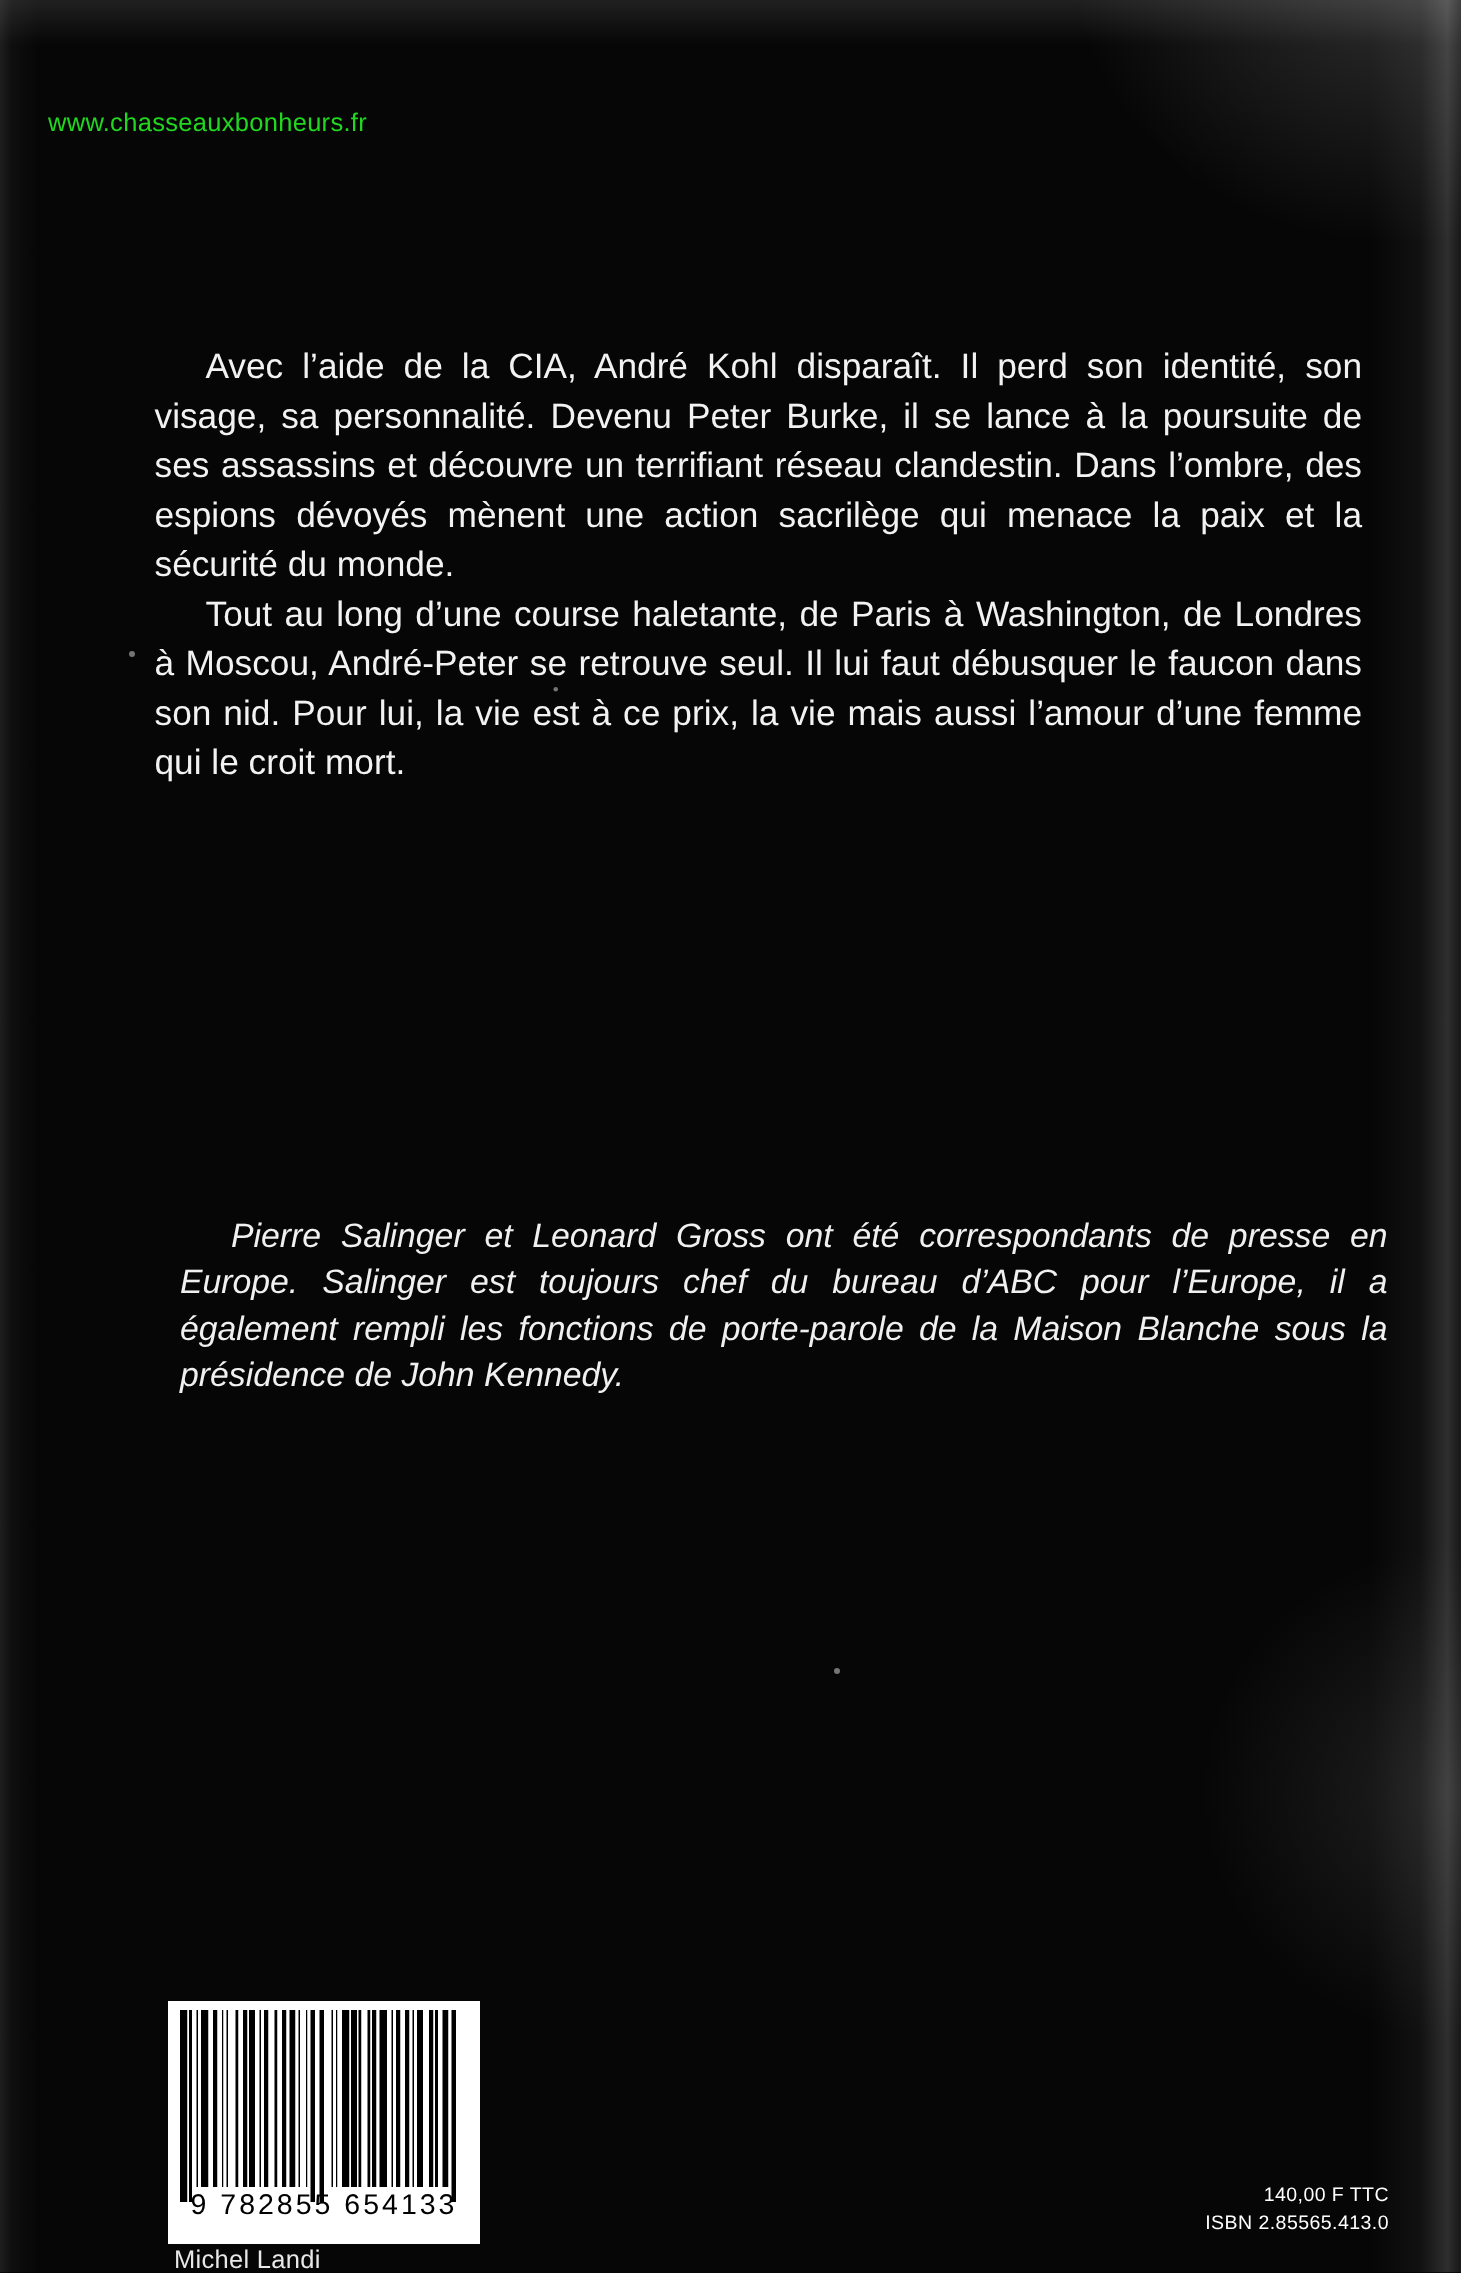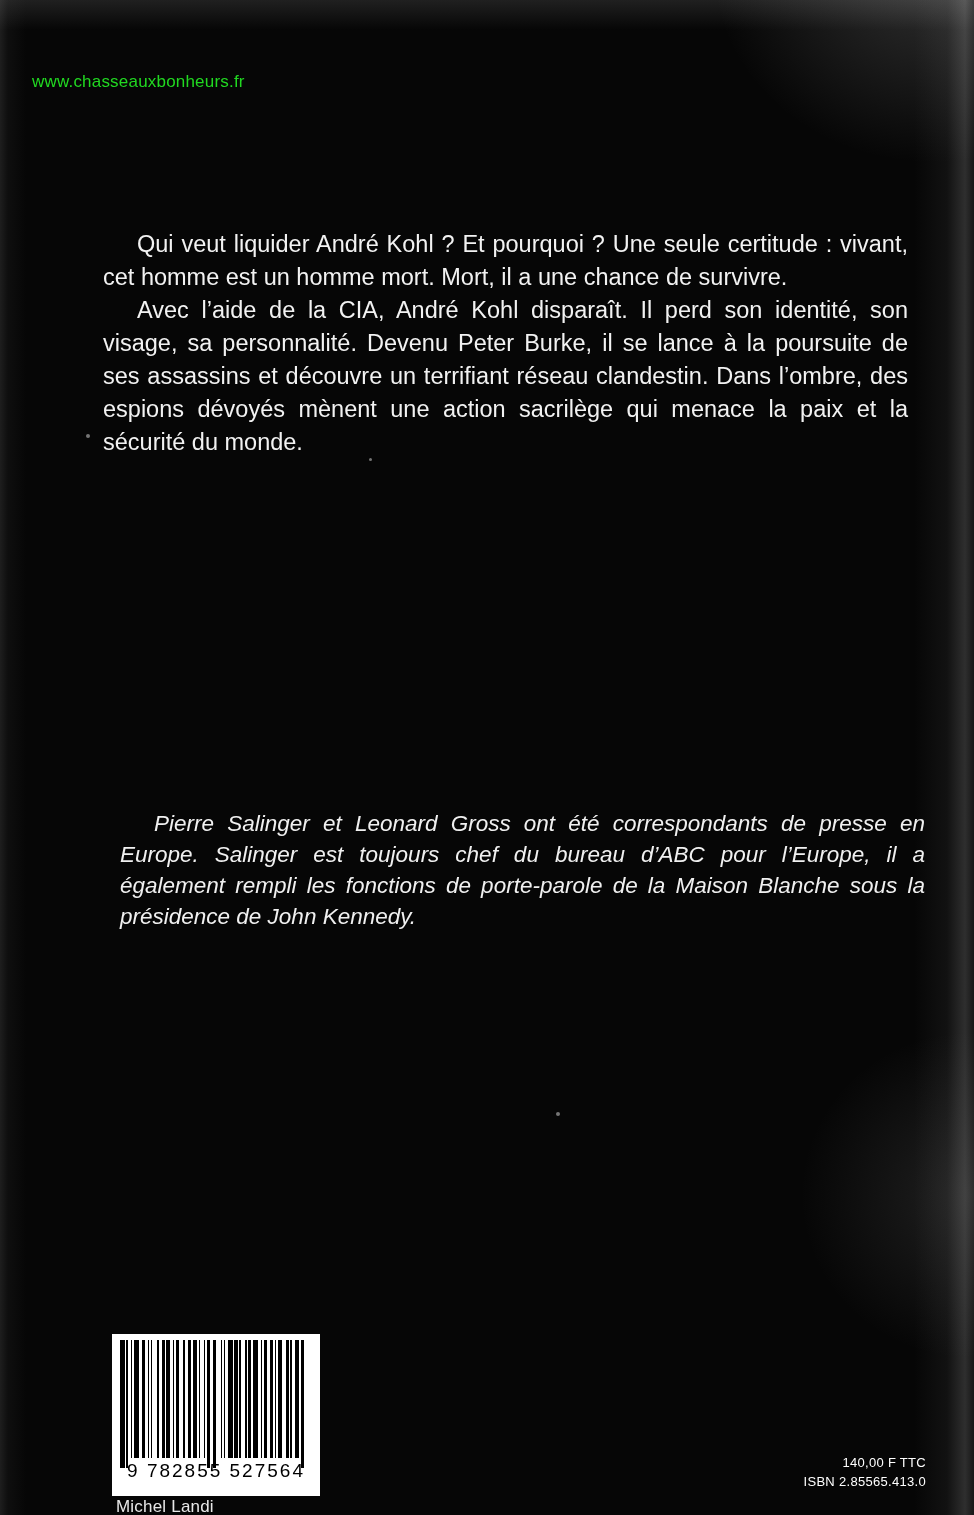--- a/index.html
+++ b/index.html
@@ -182,22 +182,22 @@
   <div class="glow-tr"></div>
   <div class="glow-br"></div>
 
   <div class="speck" style="left:86px; top:434px; width:4px; height:4px;"></div>
   <div class="speck" style="left:369px; top:458px; width:3px; height:3px;"></div>
   <div class="speck" style="left:556px; top:1112px; width:4px; height:4px;"></div>
 
   <div class="watermark">www.chasseauxbonheurs.fr</div>
 
   <div class="blurb">
-    <p>Qui veut liquider André Kohl ? Et pourquoi ? Une seule certitude : vivant, cet homme est un homme mort. Mort, il a une chance de survivre.</p>
     <p>Avec l’aide de la CIA, André Kohl disparaît. Il perd son identité, son visage, sa personnalité. Devenu Peter Burke, il se lance à la poursuite de ses assassins et découvre un terrifiant réseau clandestin. Dans l’ombre, des espions dévoyés mènent une action sacrilège qui menace la paix et la sécurité du monde.</p>
+    <p>Tout au long d’une course haletante, de Paris à Washington, de Londres à Moscou, André-Peter se retrouve seul. Il lui faut débusquer le faucon dans son nid. Pour lui, la vie est à ce prix, la vie mais aussi l’amour d’une femme qui le croit mort.</p>
   </div>
 
   <div class="authors">
     <p>Pierre Salinger et Leonard Gross ont été correspondants de presse en Europe. Salinger est toujours chef du bureau d’ABC pour l’Europe, il a également rempli les fonctions de porte-parole de la Maison Blanche sous la présidence de John Kennedy.</p>
   </div>
 
   <div class="barcode-wrap">
     <div class="bars" id="bars">
         <i style="width: 4.65px; background: rgb(0, 0, 0); margin-bottom: -10px;"></i>
         <i style="width: 1.55px; background: rgb(255, 255, 255); margin-bottom: -10px;"></i>
@@ -265,21 +265,21 @@
         <i style="width: 3.1px; background: rgb(255, 255, 255);"></i>
         <i style="width: 3.1px; background: rgb(0, 0, 0);"></i>
         <i style="width: 1.55px; background: rgb(255, 255, 255);"></i>
         <i style="width: 1.55px; background: rgb(0, 0, 0);"></i>
         <i style="width: 3.1px; background: rgb(255, 255, 255);"></i>
         <i style="width: 4.65px; background: rgb(0, 0, 0);"></i>
         <i style="width: 1.55px; background: rgb(255, 255, 255); margin-bottom: -10px;"></i>
         <i style="width: 3.1px; background: rgb(0, 0, 0); margin-bottom: -10px;"></i>
         <i style="width: 1.55px; background: rgb(255, 255, 255); margin-bottom: -10px;"></i>
       </div>
-    <div class="barcode-digits">9 782855 527564</div>
+    <div class="barcode-digits">9 782855 654133</div>
   </div>
 
   <div class="price-block">
     <div>140,00 F TTC</div>
     <div>ISBN 2.85565.413.0</div>
   </div>
 
   <div class="credit">Michel Landi</div>
 
 </div>

